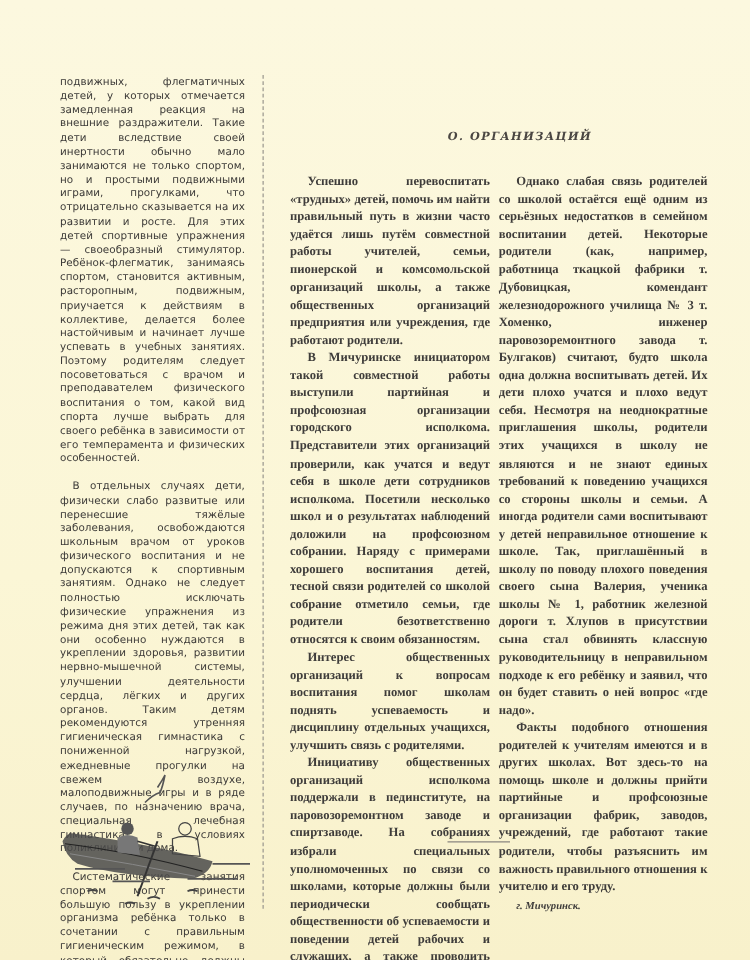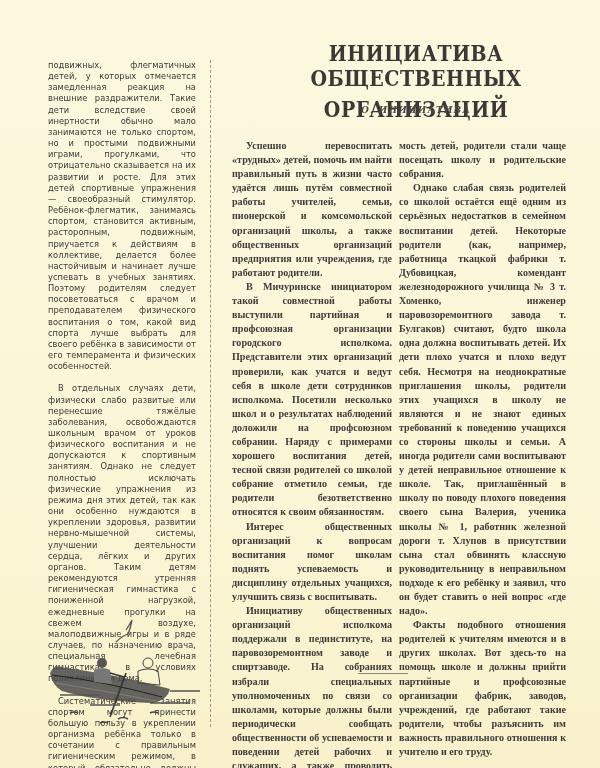--- a/index.html
+++ b/index.html
@@ -99,35 +99,31 @@
       <circle cx="118" cy="68" r="5" fill="none" stroke="#444" stroke-width="1"></circle>
       <path d="M108 76 q10 -4 20 0 l2 14 l-22 -2z" fill="none" stroke="#444" stroke-width="1"></path>
 
       <path d="M30 100 h40 M60 110 h30 M120 108 h40 M140 96 h30" stroke="#555" stroke-width="1.4"></path>
       <path d="M40 118 q4 -2 8 0 M88 124 q5 -3 10 0 M120 118 q4 -2 8 0 M70 128 q4 -2 8 0" stroke="#444" stroke-width="1.5" fill="none"></path>
     </svg>
   </div>
 
   <div class="separator"></div>
 
-  <div class="title">
-    <span class="line1">ИНИЦИАТИВА</span>
-    <span class="line2">ОБЩЕСТВЕННЫХ ОРГАНИЗАЦИЙ</span>
-  </div>
 
-  <div class="author">О. ИНИЦИАТИВА</div>
+  <div class="author">О. ОРГАНИЗАЦИЙ</div>
 
   <div class="col mid-col">
     <p>Успешно перевоспитать «трудных» детей, помочь им найти правильный путь в жизни часто удаётся лишь путём совместной работы учителей, семьи, пионерской и комсомольской организаций школы, а также общественных организаций предприятия или учреждения, где работают родители.</p>
     <p>В Мичуринске инициатором такой совместной работы выступили партийная и профсоюзная организации городского исполкома. Представители этих организаций проверили, как учатся и ведут себя в школе дети сотрудников исполкома. Посетили несколько школ и о результатах наблюдений доложили на профсоюзном собрании. Наряду с примерами хорошего воспитания детей, тесной связи родителей со школой собрание отметило семьи, где родители безответственно относятся к своим обязанностям.</p>
-    <p>Интерес общественных организаций к вопросам воспитания помог школам поднять успеваемость и дисциплину отдельных учащихся, улучшить связь с воспитывать.</p>
+    <p>Интерес общественных организаций к вопросам воспитания помог школам поднять успеваемость и дисциплину отдельных учащихся, улучшить связь с родителями.</p>
     <p>Инициативу общественных организаций исполкома поддержали в пединституте, на паровозоремонтном заводе и спиртзаводе. На собраниях избрали специальных уполномоченных по связи со школами, которые должны были периодически сообщать общественности об успеваемости и поведении детей рабочих и служащих, а также проводить беседы с родителями нерадивых учащихся.</p>
     <p>Благодаря такой совместной работе в ряде школ улучшилась успевае-</p>
   </div>
 
   <div class="col right-col">
-    <p class="noindent">мость детей, родители стали чаще посещать школу и родительские собрания.</p>
     <p>Однако слабая связь родителей со школой остаётся ещё одним из серьёзных недостатков в семейном воспитании детей. Некоторые родители (как, например, работница ткацкой фабрики т. Дубовицкая, комендант железнодорожного училища № 3 т. Хоменко, инженер паровозоремонтного завода т. Булгаков) считают, будто школа одна должна воспитывать детей. Их дети плохо учатся и плохо ведут себя. Несмотря на неоднократные приглашения школы, родители этих учащихся в школу не являются и не знают единых требований к поведению учащихся со стороны школы и семьи. А иногда родители сами воспитывают у детей неправильное отношение к школе. Так, приглашённый в школу по поводу плохого поведения своего сына Валерия, ученика школы № 1, работник железной дороги т. Хлупов в присутствии сына стал обвинять классную руководительницу в неправильном подходе к его ребёнку и заявил, что он будет ставить о ней вопрос «где надо».</p>
     <p>Факты подобного отношения родителей к учителям имеются и в других школах. Вот здесь-то на помощь школе и должны прийти партийные и профсоюзные организации фабрик, заводов, учреждений, где работают такие родители, чтобы разъяснить им важность правильного отношения к учителю и его труду.</p>
+    <p class="signature">г. Мичуринск.</p>
   </div>
 
   <div class="rule"></div>
 </div>
 
 </body></html>

